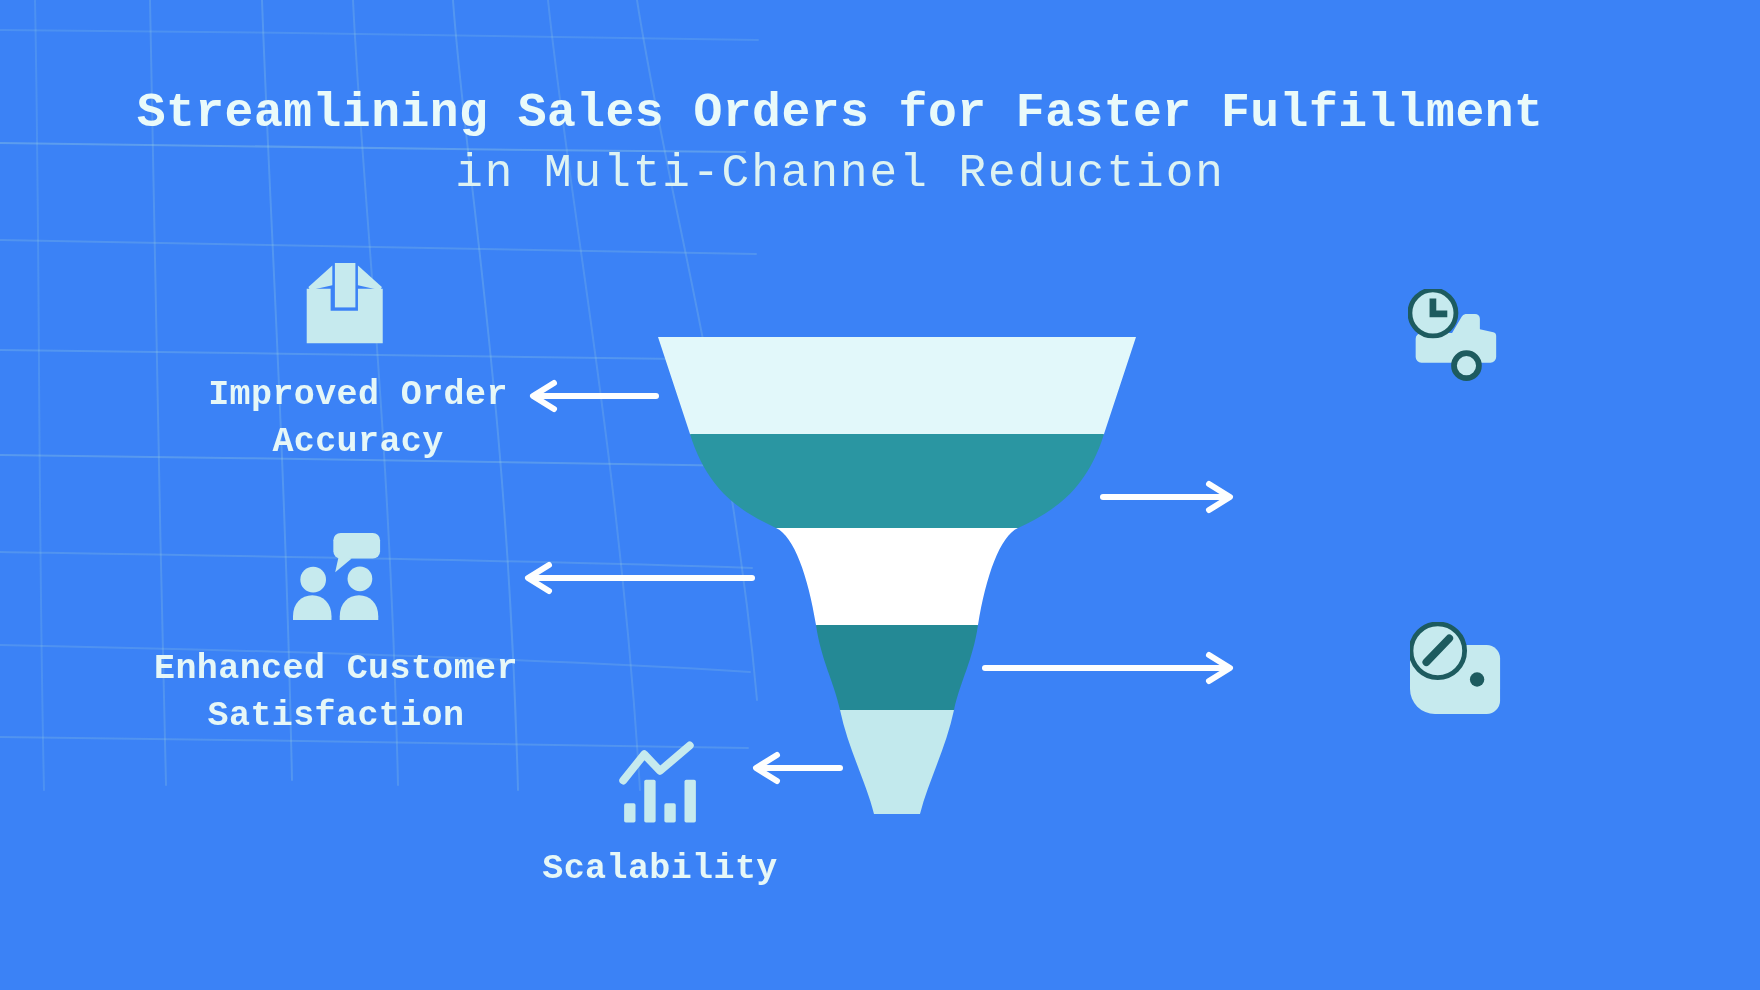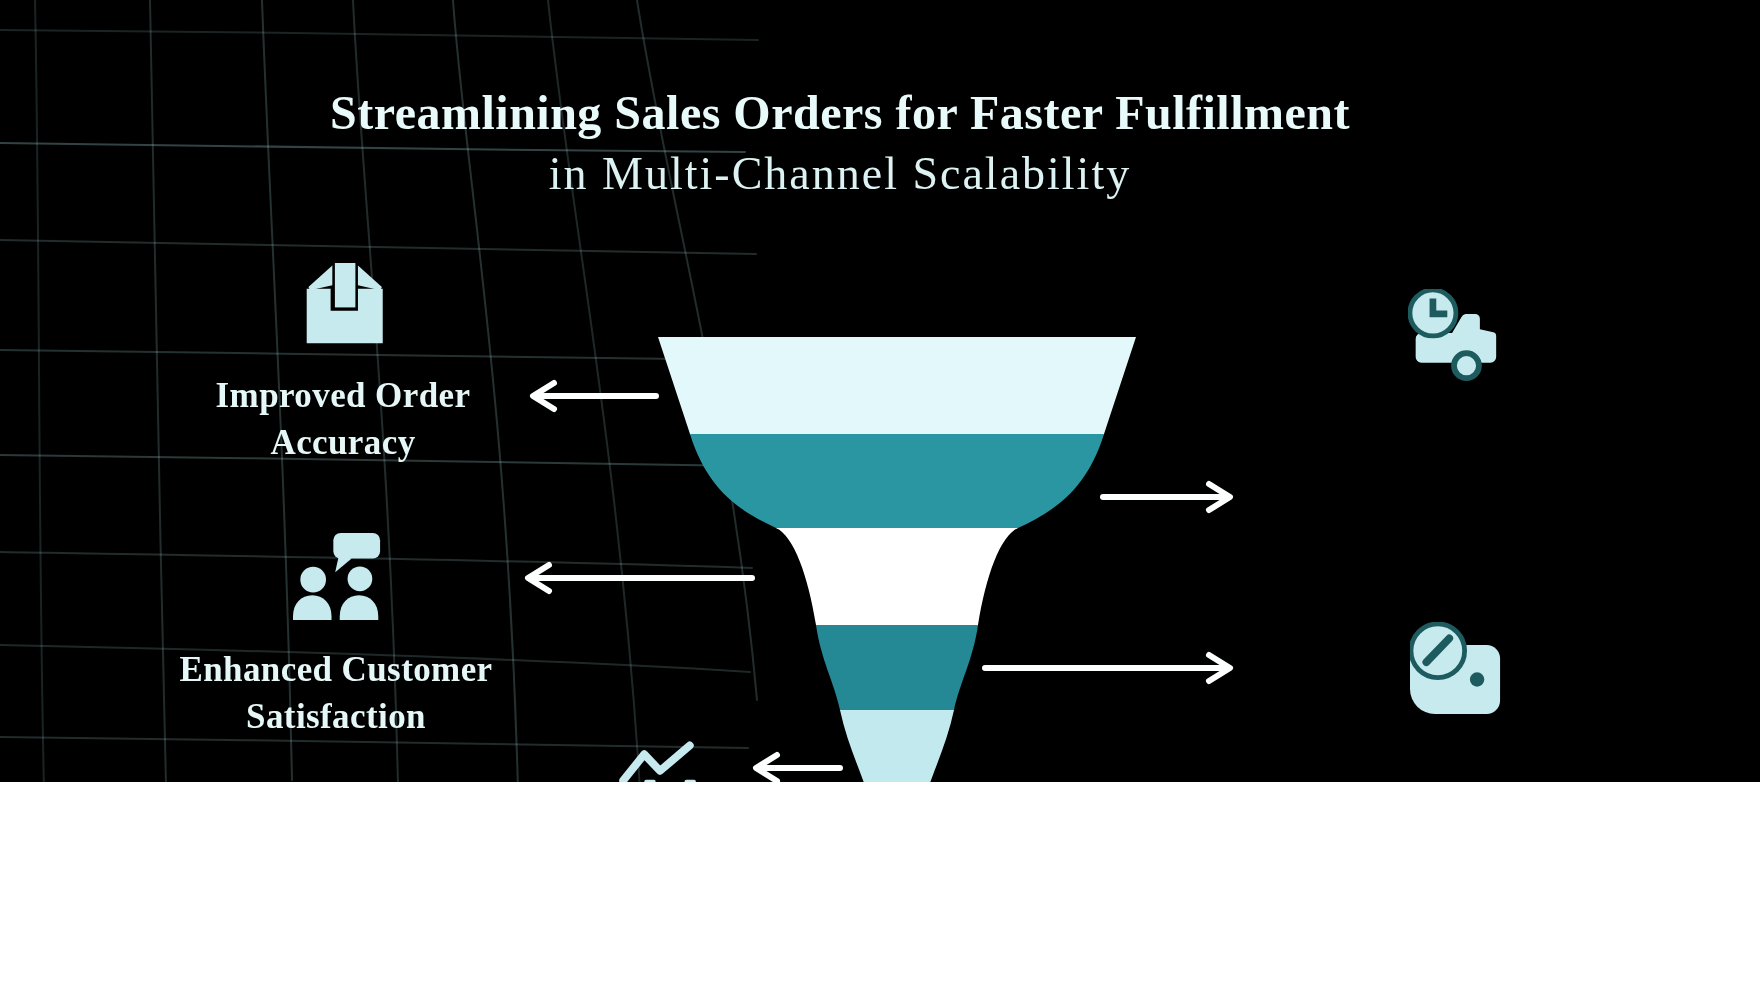--- a/index.html
+++ b/index.html
@@ -1,21 +1,21 @@
 <!DOCTYPE html>
 <html><head>
 <meta charset="utf-8">
 <style>
   html,body{margin:0;padding:0;}
   .stage{
     position:relative;
-    width:1760px;height:782px;
-    background:#000000;
+    width:1760px;height:990px;
+    background:#3b82f6;
     overflow:hidden;
-    font-family:Liberation Serif, serif;
+    font-family:Liberation Mono, monospace;
   }
   svg{display:block;}
   .abs{position:absolute;}
   .grid-svg{left:0;top:0;}
   .funnel-svg{left:640px;top:330px;}
   .arrows-svg{left:0;top:0;pointer-events:none;}
   .title-wrap{
     position:absolute;left:0;top:82px;width:1680px;
     text-align:center;color:#e9fafa;
   }
@@ -23,21 +23,21 @@
     font-size:48px;font-weight:700;line-height:62px;letter-spacing:0.5px;
   }
   .title-line2{
     font-size:46px;font-weight:300;line-height:60px;letter-spacing:2px;color:#ddf2f2;
   }
   .benefit-label{
     position:absolute;text-align:center;
     font-size:35px;font-weight:600;line-height:47px;
     color:#e6f7f7;letter-spacing:0.4px;
   }
-  .lbl-accuracy{left:173px;top:372px;width:340px;}
+  .lbl-accuracy{left:188px;top:372px;width:340px;}
   .lbl-satisfaction{left:126px;top:646px;width:420px;}
   .lbl-scalability{left:510px;top:846px;width:300px;}
   .lbl-fulfillment{left:1253px;top:404px;width:400px;}
   .lbl-cost{left:1255px;top:724px;width:400px;}
   .icon{position:absolute;}
   .icon-box{left:305px;top:263px;}
   .icon-people{left:293px;top:532px;}
   .icon-growth{left:618px;top:741px;}
   .icon-truck{left:1408px;top:289px;}
   .icon-wallet{left:1410px;top:622px;}
@@ -64,21 +64,21 @@
       <path d="M0 350 C250 353 520 357 756 360" opacity="0.22"></path>
       <path d="M0 455 C250 458 520 462 748 466" opacity="0.26"></path>
       <path d="M0 552 C250 556 520 560 752 568" opacity="0.2"></path>
       <path d="M0 645 C250 650 520 658 750 672" opacity="0.18"></path>
       <path d="M0 737 C250 740 520 744 748 748" opacity="0.2"></path>
     </g>
   </svg>
 
   <div class="title-wrap">
     <div class="title-line1">Streamlining Sales Orders for Faster Fulfillment</div>
-    <div class="title-line2">in Multi-Channel Scalability</div>
+    <div class="title-line2">in Multi-Channel Reduction</div>
   </div>
 
   <svg class="abs funnel-svg" width="520" height="500" viewBox="0 0 520 500">
     <defs>
       <clipPath id="funnelClip">
         <path d="M18 7 L496 7 L464 104
                  C446 162 412 182 378 198
                  C360 206 346 246 338 295
                  C333 330 320 352 314 380
                  C306 418 288 452 280 484
@@ -141,20 +141,21 @@
 
   <svg class="icon icon-growth" width="84" height="86" viewBox="0 0 96 96">
     <polyline points="6,44 30,14 48,33 82,4" fill="none" stroke="#c6eaee" stroke-width="9" stroke-linecap="round" stroke-linejoin="round"></polyline>
     <g fill="#c6eaee">
       <rect x="7" y="70" width="13" height="22" rx="2"></rect>
       <rect x="30" y="43" width="13" height="49" rx="2"></rect>
       <rect x="53" y="70" width="13" height="22" rx="2"></rect>
       <rect x="76" y="43" width="13" height="49" rx="2"></rect>
     </g>
   </svg>
+  <div class="benefit-label lbl-scalability">Scalability</div>
 
   <svg class="icon icon-truck" width="92" height="92" viewBox="0 0 96 96">
     <path fill="#c6eaee" d="M14 46 h32 l10 -17 a5 5 0 0 1 4 -3 h10 a5 5 0 0 1 5 5 v11 l14 3 a4 4 0 0 1 3 4 v22 a6 6 0 0 1 -6 6 H14 a6 6 0 0 1 -6 -6 V52 a6 6 0 0 1 6 -6 z"></path>
     <circle cx="61" cy="80" r="13" fill="#c6eaee" stroke="#1d5b5f" stroke-width="6"></circle>
     <circle cx="26" cy="25" r="24" fill="#c6eaee" stroke="#1d5b5f" stroke-width="5"></circle>
     <path d="M26 10 V26 H41" fill="none" stroke="#1d5b5f" stroke-width="7"></path>
   </svg>
 
   <svg class="icon icon-wallet" width="92" height="92" viewBox="0 0 96 96">
     <path fill="#c6eaee" d="M14 24 h66 a14 14 0 0 1 14 14 v44 a14 14 0 0 1 -14 14 H26 a26 26 0 0 1 -26 -26 V38 a14 14 0 0 1 14 -14 z"></path>

